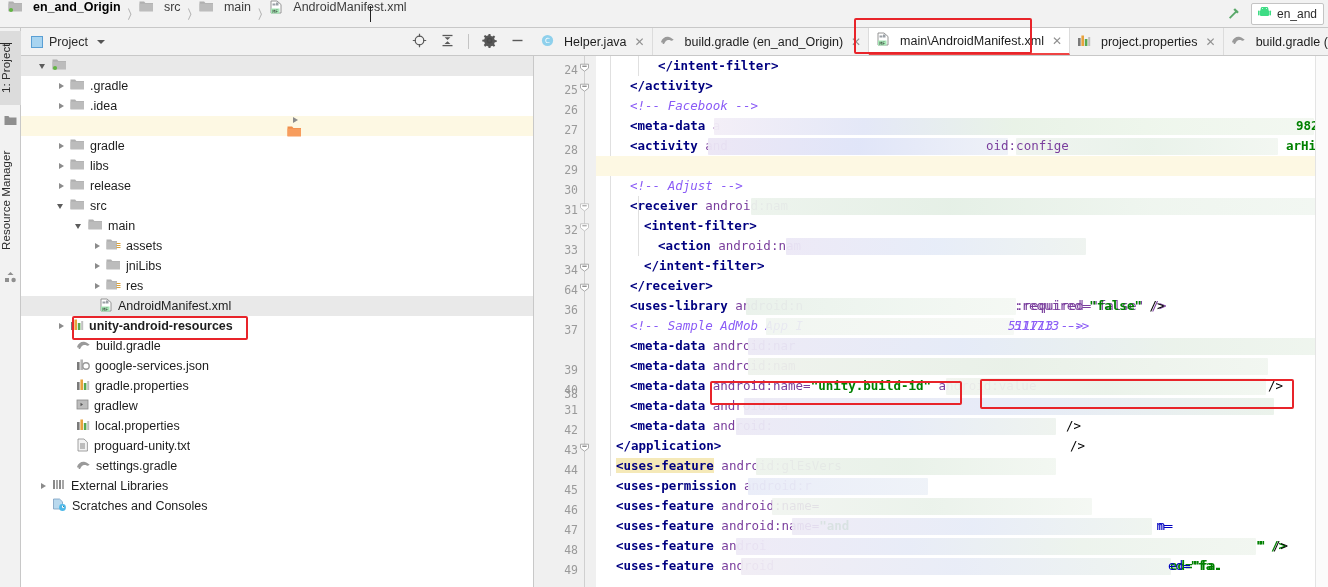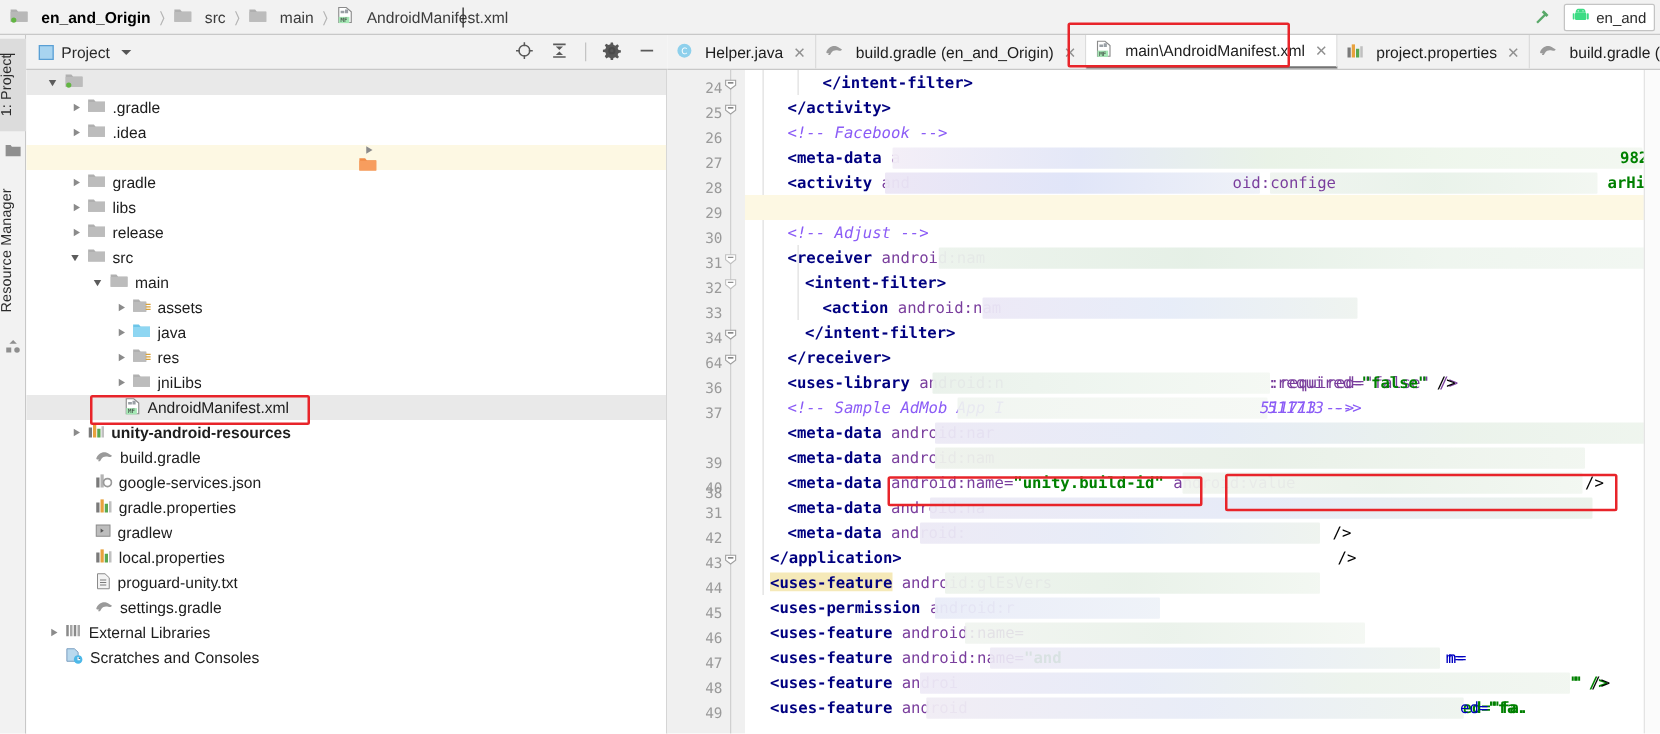--- a/index.html
+++ b/index.html
@@ -11,21 +11,21 @@
     -webkit-font-smoothing:antialiased;
   }
   .app{position:relative;width:1328px;height:587px;}
 
   
   .breadcrumb-bar{
     position:absolute;left:0;top:0;width:1328px;height:28px;
     background:#f2f2f2;border-bottom:1px solid #c8c8c8;
     display:flex;align-items:center;box-sizing:border-box;padding-left:8px;
   }
-  .crumb{display:flex;align-items:center;height:28px;}
+  .crumb{display:flex;align-items:flex-start;height:28px;}
   .crumb .lbl{margin-left:5px;font-size:12.5px;color:#3c3c3c;}
   .crumb.root .lbl{font-weight:bold;color:#000;}
   .crumb-sep{color:#b4b4b4;margin:0 7px;font-size:13px;}
   .bc-caret{position:absolute;left:370px;top:6px;width:1px;height:16px;background:#222;}
 
   .top-right{position:absolute;right:4px;top:0;height:28px;display:flex;align-items:center;gap:8px;}
   .device-box{
     display:flex;align-items:center;gap:5px;height:20px;padding:0 6px;
     border:1px solid #c4c4c4;border-radius:2px;background:#fff;
     font-size:12px;color:#2b2b2b;overflow:hidden;max-width:84px;white-space:nowrap;
@@ -89,21 +89,21 @@
   .tabbar{
     position:absolute;left:534px;top:28px;width:794px;height:28px;
     background:#f2f2f2;border-bottom:1px solid #c8c8c8;box-sizing:border-box;
     display:flex;align-items:stretch;overflow:hidden;
   }
   .tab{
     display:flex;align-items:center;gap:5px;padding:0 7px;height:27px;
     font-size:12.5px;color:#1d1d1d;white-space:nowrap;box-sizing:border-box;
     border-right:1px solid #dcdcdc;
   }
-  .tab.active{background:#ffffff;border-bottom:2px solid #737373;}
+  .tab.active{background:#ffffff;border-bottom:2px solid #ef4444;}
   .tab .x{color:#909090;font-size:12px;margin-left:3px;}
 
   
   .editor{position:absolute;left:534px;top:56px;width:794px;height:531px;background:#fff;overflow:hidden;}
   .gutter{position:absolute;left:0;top:0;width:62px;height:531px;background:#f0f0f0;}
   .gut-line{position:absolute;left:0;width:44px;text-align:right;height:20px;line-height:20px;
     font-family:"DejaVu Sans Mono", monospace;font-size:11.5px;color:#9a9a9a;}
   .fold-rail{position:absolute;left:50px;top:0;width:1px;height:531px;background:#d0d0d0;}
   .fold{position:absolute;left:44px;width:13px;height:13px;}
   .code-area{position:absolute;left:62px;top:0;right:0;height:531px;}
@@ -341,41 +341,33 @@
       <span class="ico" style="margin-left:4px;"><svg width="15" height="13" viewBox="0 0 15 13">
             <path d="M0.5 1.5h4.6l1.3 1.6H11v8.2H0.5z" fill="#b0b0b0"></path>
             <path d="M0.5 3.6H11v7.7H0.5z" fill="#bcbcbc"></path>
             <path d="M10.5 5.5h4M10.5 7.5h4M10.5 9.5h4" stroke="#d8a13a" stroke-width="1.1"></path>
           </svg></span>
       <span class="tname">assets</span>
     </div>
     <div class="row" style="padding-left:72px;">
       <span class="arrow closed"></span>
       <span class="ico" style="margin-left:4px;"><svg width="15" height="13" viewBox="0 0 15 13">
-            <path d="M0.5 1.5h4.6l1.3 1.6H14v8.2H0.5z" fill="#6cc5e8"></path>
-            <path d="M0.5 3.6H14v7.7H0.5z" fill="#8ed6f2"></path>
-          </svg></span>
-      <span class="tname">java</span>
+            <path d="M0.5 1.5h4.6l1.3 1.6H14v8.2H0.5z" fill="#b0b0b0"></path>
+            <path d="M0.5 3.6H14v7.7H0.5z" fill="#bcbcbc"></path>
+          </svg></span>
+      <span class="tname">jniLibs</span>
     </div>
     <div class="row" style="padding-left:72px;">
       <span class="arrow closed"></span>
       <span class="ico" style="margin-left:4px;"><svg width="15" height="13" viewBox="0 0 15 13">
             <path d="M0.5 1.5h4.6l1.3 1.6H11v8.2H0.5z" fill="#b0b0b0"></path>
             <path d="M0.5 3.6H11v7.7H0.5z" fill="#bcbcbc"></path>
             <path d="M10.5 5.5h4M10.5 7.5h4M10.5 9.5h4" stroke="#d8a13a" stroke-width="1.1"></path>
           </svg></span>
       <span class="tname">res</span>
-    </div>
-    <div class="row" style="padding-left:72px;">
-      <span class="arrow closed"></span>
-      <span class="ico" style="margin-left:4px;"><svg width="15" height="13" viewBox="0 0 15 13">
-            <path d="M0.5 1.5h4.6l1.3 1.6H14v8.2H0.5z" fill="#b0b0b0"></path>
-            <path d="M0.5 3.6H14v7.7H0.5z" fill="#bcbcbc"></path>
-          </svg></span>
-      <span class="tname">jniLibs</span>
     </div>
     <div class="row grey" style="padding-left:74px;">
       <span class="ico" style="margin-left:4px;">
         <svg width="14" height="14" viewBox="0 0 14 14">
             <path d="M2 1h6l4 3.5V13H2z" fill="#ffffff" stroke="#8a8a8a" stroke-width="0.9"></path>
             <path d="M3.5 3.5h3v2h-3zM7 2.5h2.5v3H7z" fill="#9aa0a6"></path>
             <rect x="2" y="8.5" width="8.5" height="5" fill="#a5e8b5"></rect>
             <text x="6.2" y="12.6" font-size="4.6" text-anchor="middle" font-family="DejaVu Sans Mono, monospace" fill="#2b2b2b">MF</text>
           </svg>
       </span>

